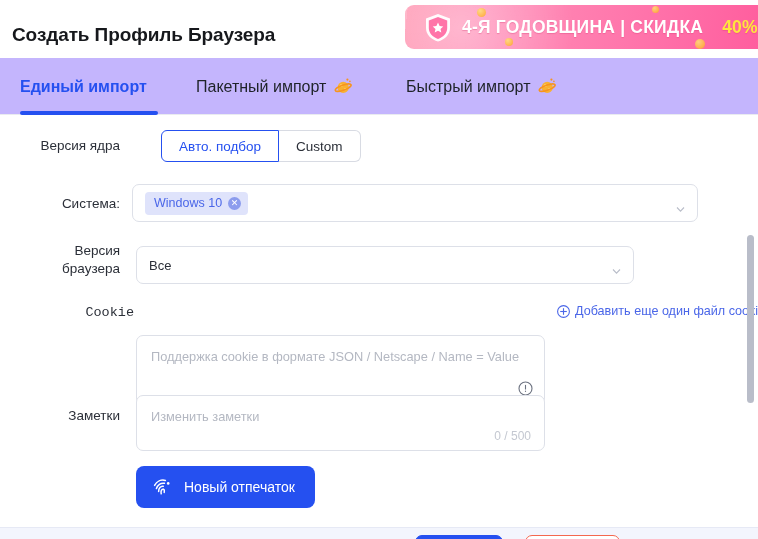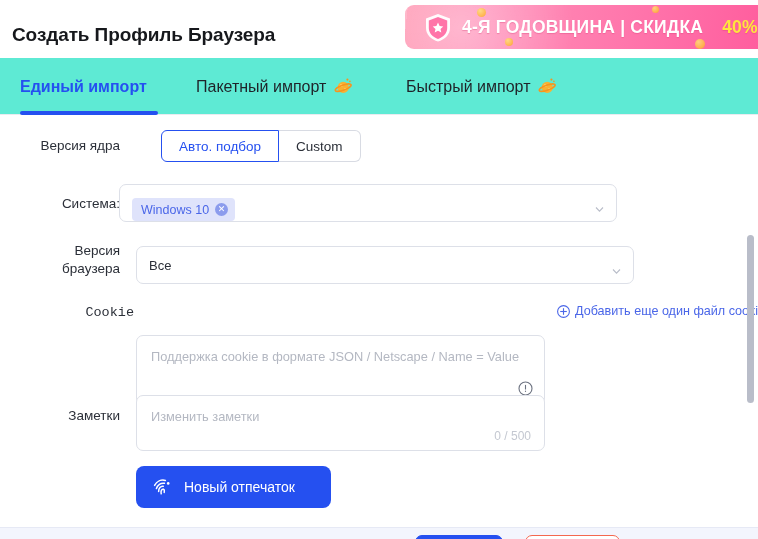--- a/index.html
+++ b/index.html
@@ -84,21 +84,21 @@
   .promo-text .pct {
     color: #ffe53d;
     margin-left: 19px;
   }
 
   
   .tabbar {
     position: absolute;
     left: 0; top: 58px;
     width: 758px; height: 57px;
-    background: #5eead4;
+    background: #c4b5fd;
     border-bottom: 1px solid #e9ebf0;
   }
   .tab {
     position: absolute;
     top: 0; height: 57px;
     display: flex;
     align-items: center;
     gap: 8px;
     font-size: 16px;
     color: #1f2329;
@@ -254,21 +254,21 @@
   }
   .plus-circle {
     width: 13px; height: 13px;
     flex: 0 0 auto;
   }
 
   .fp-button {
     position: absolute;
     left: 136px; top: 350px;
     height: 42px;
-    padding: 0 36px 0 16px;
+    padding: 0 20px 0 16px;
     border: none;
     border-radius: 8px;
     background: #2550f0;
     color: #ffffff;
     font-size: 14px;
     font-family: inherit;
     display: flex;
     align-items: center;
     gap: 11px;
     cursor: pointer;
@@ -388,21 +388,21 @@
 
   <div class="body-scroll">
 
     <div class="row-label" style="left:10px; top:21px; width:110px;">Версия ядра</div>
     <div class="seg-wrap">
       <div class="seg active">Авто. подбор</div>
       <div class="seg">Custom</div>
     </div>
 
     <div class="row-label" style="left:10px; top:79px; width:110px;">Система:</div>
-    <div class="field select-field" style="left:119px; top:68px; width:498px; height:38px;align-items:flex-end;">
+    <div class="field select-field" style="left:132px; top:68px; width:566px; height:38px;">
       <span class="chip">
         <span>Windows 10</span>
         <span class="chip-x">✕</span>
       </span>
       <span class="chev">
         <svg viewBox="0 0 9 9" width="9" height="9">
             <path d="M1 2.5 L4.5 6.2 L8 2.5" fill="none" stroke="#b9bdc9" stroke-width="1.1"></path>
           </svg>
       </span>
     </div>

